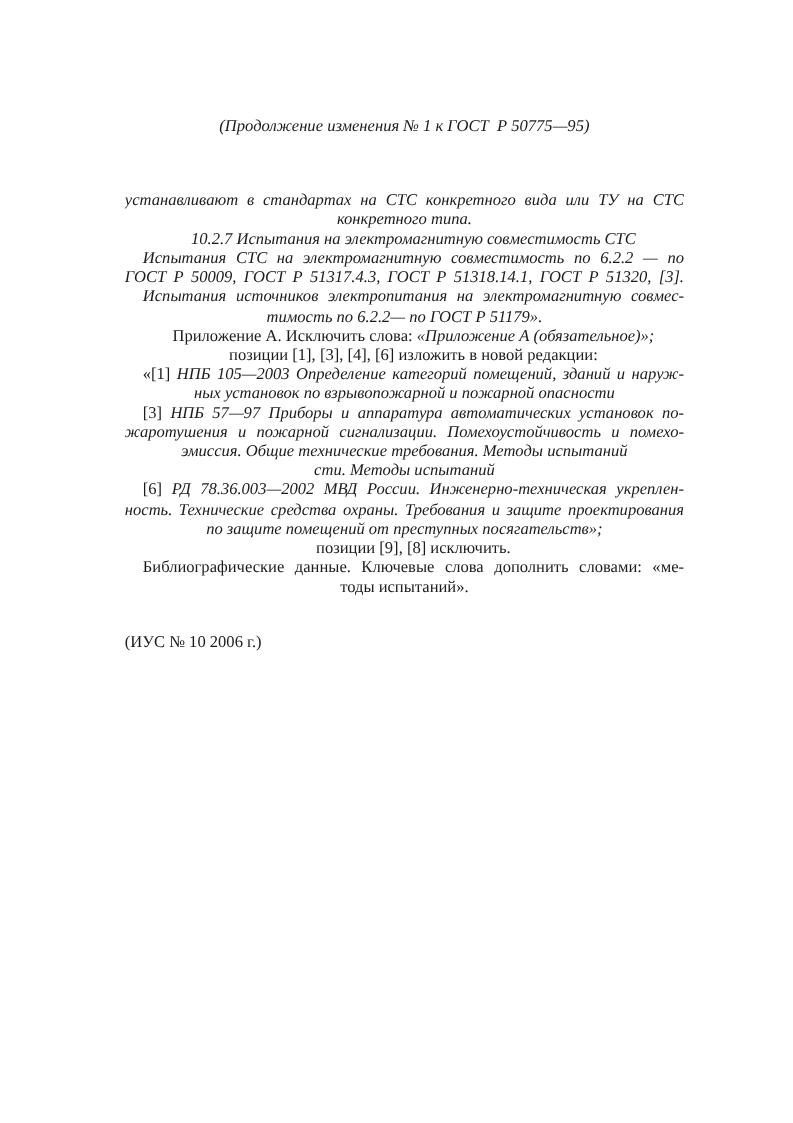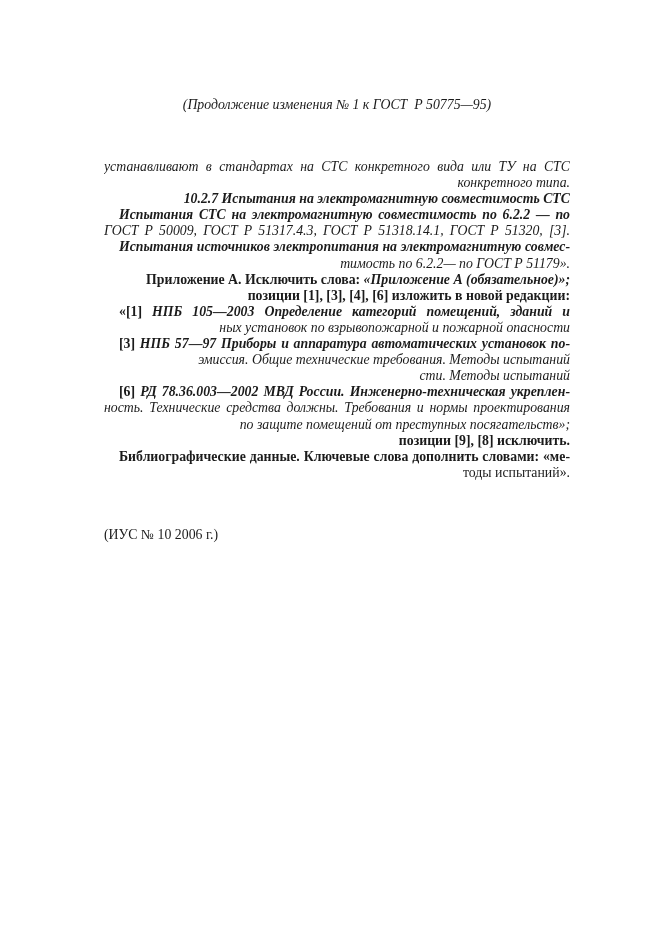--- a/index.html
+++ b/index.html
@@ -30,29 +30,29 @@
     position: absolute;
     top: 132px;
     left: 104px;
     width: 466px;
     font-size: 13.8px;
     margin-top: 27px;
   }
   .line {
     height: 16.1px;
     line-height: 16.1px;
-    text-align: right;
+    text-align: center;
     overflow: hidden;
     white-space: normal;
   }
   .line.just {
     text-align: justify;
     text-align-last: justify;
   }
-  .line.ind { padding-left: 15px; font-weight: bold; }
+  .line.ind { padding-left: 15px; }
   .seg-italic { font-style: italic; }
   .seg-roman  { font-style: normal; }
   .ius-footer {
     position: absolute;
     top: 527px;
     left: 104px;
     width: 466px;
     font-style: normal;
     font-size: 13.8px;
   }
@@ -69,24 +69,25 @@
       <div class="line ind"><span class="seg-italic">10.2.7 Испытания на электромагнитную совместимость СТС</span></div>
       <div class="line just ind"><span class="seg-italic">Испытания СТС на электромагнитную совместимость по 6.2.2 — по</span></div>
       <div class="line just"><span class="seg-italic">ГОСТ Р 50009, ГОСТ Р 51317.4.3, ГОСТ Р 51318.14.1, ГОСТ Р 51320, [3].</span></div>
       <div class="line just ind"><span class="seg-italic">Испытания источников электропитания на электромагнитную совмес-</span></div>
       <div class="line"><span class="seg-italic">тимость по 6.2.2— по ГОСТ Р 51179».</span></div>
       <div class="line ind"><span class="seg-roman">Приложение А. Исключить слова: </span><span class="seg-italic">«Приложение А (обязательное)»;</span></div>
       <div class="line ind"><span class="seg-roman">позиции [1], [3], [4], [6] изложить в новой редакции:</span></div>
       <div class="line just ind"><span class="seg-roman">«[1] </span><span class="seg-italic">НПБ 105—2003 Определение категорий помещений, зданий и наруж-</span></div>
       <div class="line"><span class="seg-italic">ных установок по взрывопожарной и пожарной опасности</span></div>
       <div class="line just ind"><span class="seg-roman">[3] </span><span class="seg-italic">НПБ 57—97 Приборы и аппаратура автоматических установок по-</span></div>
+      <div class="line just"><span class="seg-italic">жаротушения и пожарной сигнализации. Помехоустойчивость и помехо-</span></div>
       <div class="line"><span class="seg-italic">эмиссия. Общие технические требования. Методы испытаний</span></div>
       <div class="line"><span class="seg-italic">сти. Методы испытаний</span></div>
       <div class="line just ind"><span class="seg-roman">[6] </span><span class="seg-italic">РД 78.36.003—2002 МВД России. Инженерно-техническая укреплен-</span></div>
-      <div class="line just"><span class="seg-italic">ность. Технические средства должны. Требования и нормы проектирования</span></div>
+      <div class="line just"><span class="seg-italic">ность. Технические средства охраны. Требования и защите проектирования</span></div>
       <div class="line"><span class="seg-italic">по защите помещений от преступных посягательств»;</span></div>
       <div class="line ind"><span class="seg-roman">позиции [9], [8] исключить.</span></div>
       <div class="line just ind"><span class="seg-roman">Библиографические данные. Ключевые слова дополнить словами: «ме-</span></div>
       <div class="line"><span class="seg-roman">тоды испытаний».</span></div>
     </div>
 
   <div class="ius-footer">(ИУС № 10 2006 г.)</div>
 </div>
 
 </body></html>

